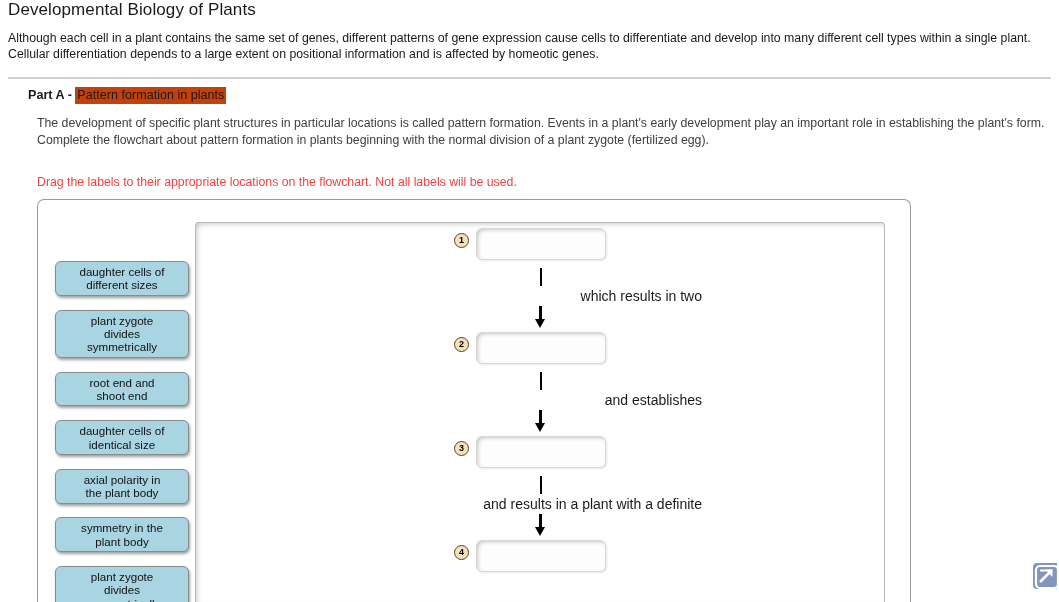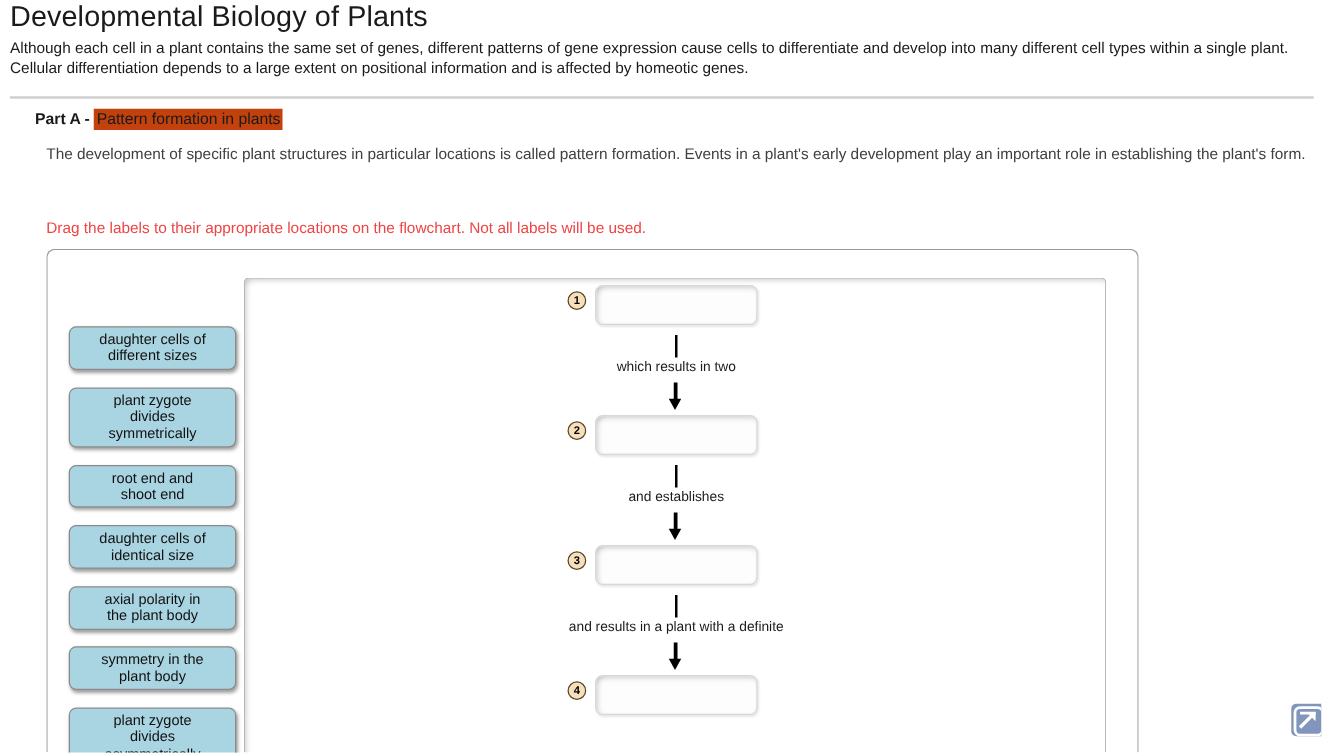--- a/index.html
+++ b/index.html
@@ -15,21 +15,21 @@
     font-family: "Liberation Sans", sans-serif;
     color: #1a1a1a;
     -webkit-font-smoothing: antialiased;
   }
 
   
   #page-title {
     position: absolute;
     left: 8px;
     top: 0px;
-    font-size: 23px;
+    font-size: 17px;
     font-weight: 400;
     color: #1a1a1a;
     letter-spacing: 0.1px;
   }
   #intro-paragraph {
     position: absolute;
     left: 8px;
     top: 30px;
     width: 1035px;
     font-size: 12.3px;
@@ -197,22 +197,22 @@
     top: 2px;
     width: 2px;
     height: 18px;
     background: #000000;
   }
   .connector .caption {
     position: absolute;
     left: -60px;
     top: 22px;
     width: 322px;
-    text-align: center;
-    font-size: 11px;
+    text-align: right;
+    font-size: 14px;
     color: #1a1a1a;
     white-space: nowrap;
   }
   .connector .stem-bottom {
     position: absolute;
     left: 99px;
     top: 40px;
     width: 3px;
     height: 15px;
     background: #000000;
@@ -251,20 +251,21 @@
 <div id="intro-paragraph">Although each cell in a plant contains the same set of genes, different patterns of gene expression cause cells to differentiate and develop into many different cell types within a single plant. Cellular differentiation depends to a large extent on positional information and is affected by homeotic genes.</div>
 
 <div id="header-divider"></div>
 
 <div id="part-heading">
   <span class="part-label">Part A - </span><span class="part-title">Pattern formation in plants</span>
 </div>
 
 <div id="prompt-block">
   <div class="p1">The development of specific plant structures in particular locations is called pattern formation. Events in a plant's early development play an important role in establishing the plant's form.</div>
+  <div class="p2">Complete the flowchart about pattern formation in plants beginning with the normal division of a plant zygote (fertilized egg).</div>
 </div>
 
 <div id="instruction-bold">Drag the labels to their appropriate locations on the flowchart. Not all labels will be used.</div>
 
 <div id="activity-panel"></div>
 
 <div id="flowchart-panel"></div>
 
 <div id="label-bank">
   <div class="drag-label">daughter cells of different sizes</div>

